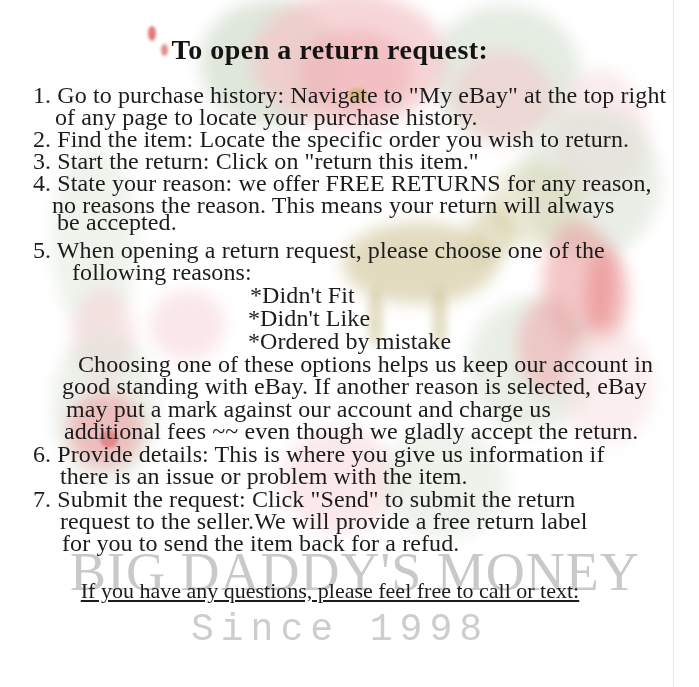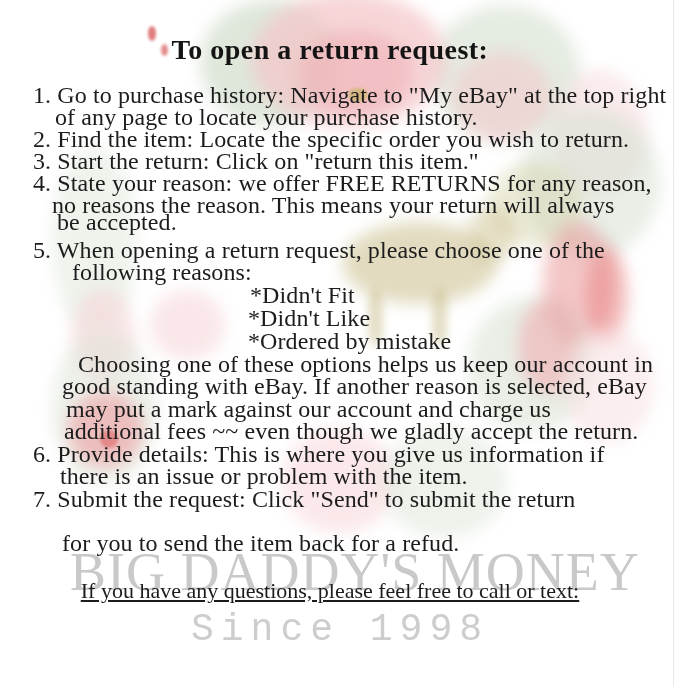--- a/index.html
+++ b/index.html
@@ -110,18 +110,19 @@
   <div class="ln" style="left:248px;top:328px">*Ordered by mistake</div>
 
   <div class="ln" style="left:78px;top:351px">Choosing one of these options helps us keep our account in</div>
   <div class="ln" style="left:62px;top:373px">good standing with eBay. If another reason is selected, eBay</div>
   <div class="ln" style="left:66px;top:396px">may put a mark against our account and charge us</div>
   <div class="ln" style="left:64px;top:418px">additional fees ~~ even though we gladly accept the return.</div>
 
   <div class="ln" style="left:33px;top:441px">6.  Provide details: This is where you give us information if</div>
   <div class="ln" style="left:60px;top:463px">there is an issue or problem with the item.</div>
   <div class="ln" style="left:33px;top:486px">7.  Submit the request: Click "Send" to submit the return</div>
+  <div class="ln" style="left:60px;top:508px">request to the seller.We will provide a free return label</div>
   <div class="ln" style="left:62px;top:530px">for you to send the item back for a refud.</div>
 
   <div class="footer-line">If you have any questions, please feel free to call or text:</div>
 
   <div class="edge-line"></div>
 </div>
 
 </body></html>

